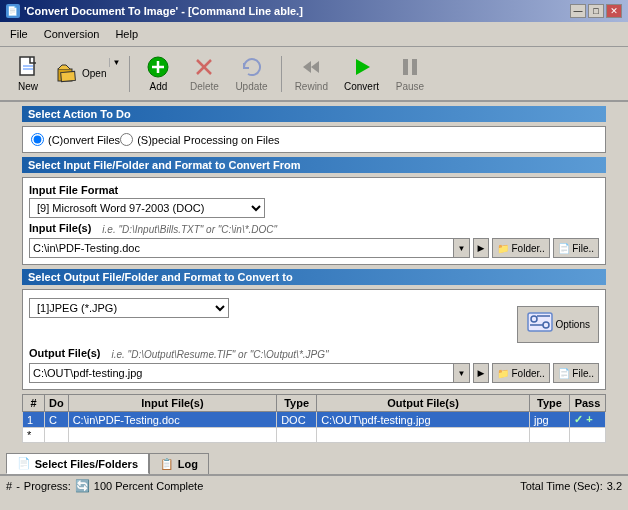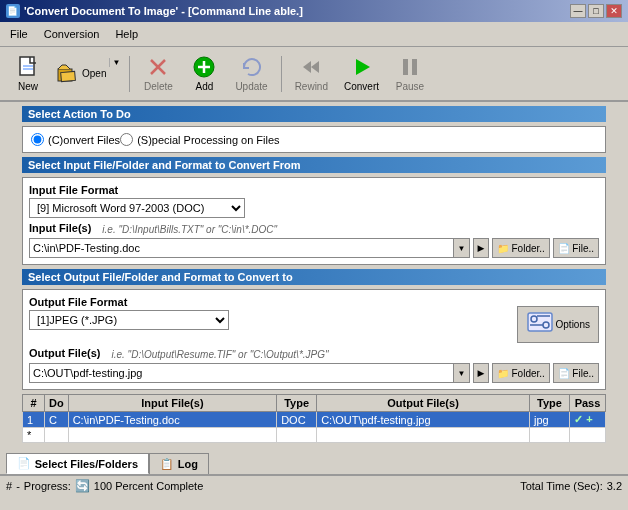--- a/index.html
+++ b/index.html
@@ -362,39 +362,39 @@
           <rect x="5" y="10" width="14" height="9" fill="#f0c040" stroke="#333" stroke-width="1" transform="rotate(-5 12 14)"></rect>
         </svg>
       </div>
       <span>Open</span>
     </button>
     <button class="open-arrow" style="padding:0 2px; border:none; border-left:1px solid #aaa; background:transparent; cursor:pointer;">▼</button>
   </div>
 
   <div class="toolbar-separator"></div>
 
-  <button class="toolbar-btn" style="opacity:0.5;">
-    <div class="toolbar-icon">
-      <svg width="24" height="24" viewBox="0 0 24 24">
-        <line x1="5" y1="5" x2="19" y2="19" stroke="#cc0000" stroke-width="2.5"></line>
-        <line x1="19" y1="5" x2="5" y2="19" stroke="#cc0000" stroke-width="2.5"></line>
-      </svg>
-    </div>
-    <span>Delete</span>
-  </button>
-
   <button class="toolbar-btn">
     <div class="toolbar-icon">
       <svg width="24" height="24" viewBox="0 0 24 24">
         <circle cx="12" cy="12" r="10" fill="#00aa00" stroke="#007700" stroke-width="1"></circle>
         <line x1="12" y1="6" x2="12" y2="18" stroke="white" stroke-width="2.5"></line>
         <line x1="6" y1="12" x2="18" y2="12" stroke="white" stroke-width="2.5"></line>
       </svg>
     </div>
     <span>Add</span>
+  </button>
+
+  <button class="toolbar-btn" style="opacity:0.5;">
+    <div class="toolbar-icon">
+      <svg width="24" height="24" viewBox="0 0 24 24">
+        <line x1="5" y1="5" x2="19" y2="19" stroke="#cc0000" stroke-width="2.5"></line>
+        <line x1="19" y1="5" x2="5" y2="19" stroke="#cc0000" stroke-width="2.5"></line>
+      </svg>
+    </div>
+    <span>Delete</span>
   </button>
 
   <button class="toolbar-btn" style="opacity:0.5;">
     <div class="toolbar-icon">
       <svg width="24" height="24" viewBox="0 0 24 24">
         <path d="M4 12 A8 8 0 1 1 8 19" fill="none" stroke="#4466cc" stroke-width="2"></path>
         <polyline points="4,8 4,13 9,13" fill="none" stroke="#4466cc" stroke-width="2"></polyline>
       </svg>
     </div>
     <span>Update</span>
@@ -445,21 +445,21 @@
         <input type="radio" name="action" style="">
         <span>(S)pecial Processing on Files</span>
       </label>
     </div>
   </div>
 
   <div class="section-header">Select Input File/Folder and Format to Convert From</div>
   <div class="section-body">
     <div class="field-label">Input File Format</div>
     <div class="input-row">
-      <select class="select-box" style="width:216px;"><option>[9] Microsoft Word 97-2003 (DOC)</option></select>
+      <select class="select-box" style="width:236px;"><option>[9] Microsoft Word 97-2003 (DOC)</option></select>
     </div>
     <div class="input-row" style="margin-top:4px;">
       <span class="field-label">Input File(s)</span>
       <span style="margin-left:8px;" class="hint-text">i.e. "D:\Input\Bills.TXT" or "C:\in\*.DOC"</span>
     </div>
     <div class="input-row">
       <div class="input-combo-wrap">
         <input type="text" class="input-combo-text" value="C:\in\PDF-Testing.doc" style="">
         <button class="combo-arrow-btn">▼</button>
       </div>
@@ -472,21 +472,20 @@
         <span>📄</span>
         <span>File..</span>
       </button>
     </div>
   </div>
 
   <div class="section-header">Select Output File/Folder and Format to Convert to</div>
   <div class="section-body">
     <div class="two-section-row">
       <div class="output-left">
-        <div class="field-label">Output File Format</div>
         <div class="input-row">
           <select class="select-box" style="width:200px;"><option>[1]JPEG (*.JPG)</option></select>
         </div>
       </div>
       <div class="options-right">
         <button class="options-btn">
           <div class="options-icon">
             <svg width="28" height="22" viewBox="0 0 28 22">
               <rect x="2" y="2" width="24" height="18" fill="#e8e8ff" stroke="#6688cc" stroke-width="1.5" rx="2"></rect>
               <circle cx="8" cy="8" r="3" fill="none" stroke="#4466aa" stroke-width="1.5"></circle>

